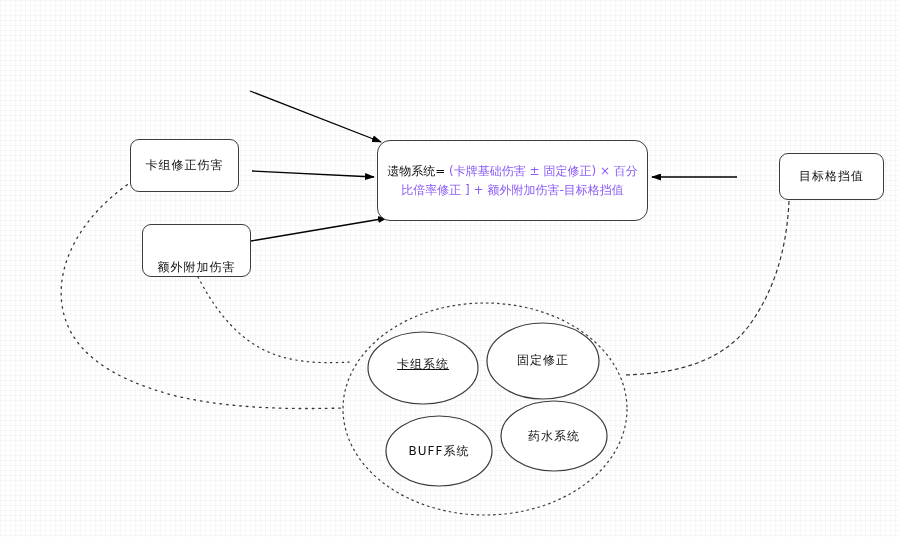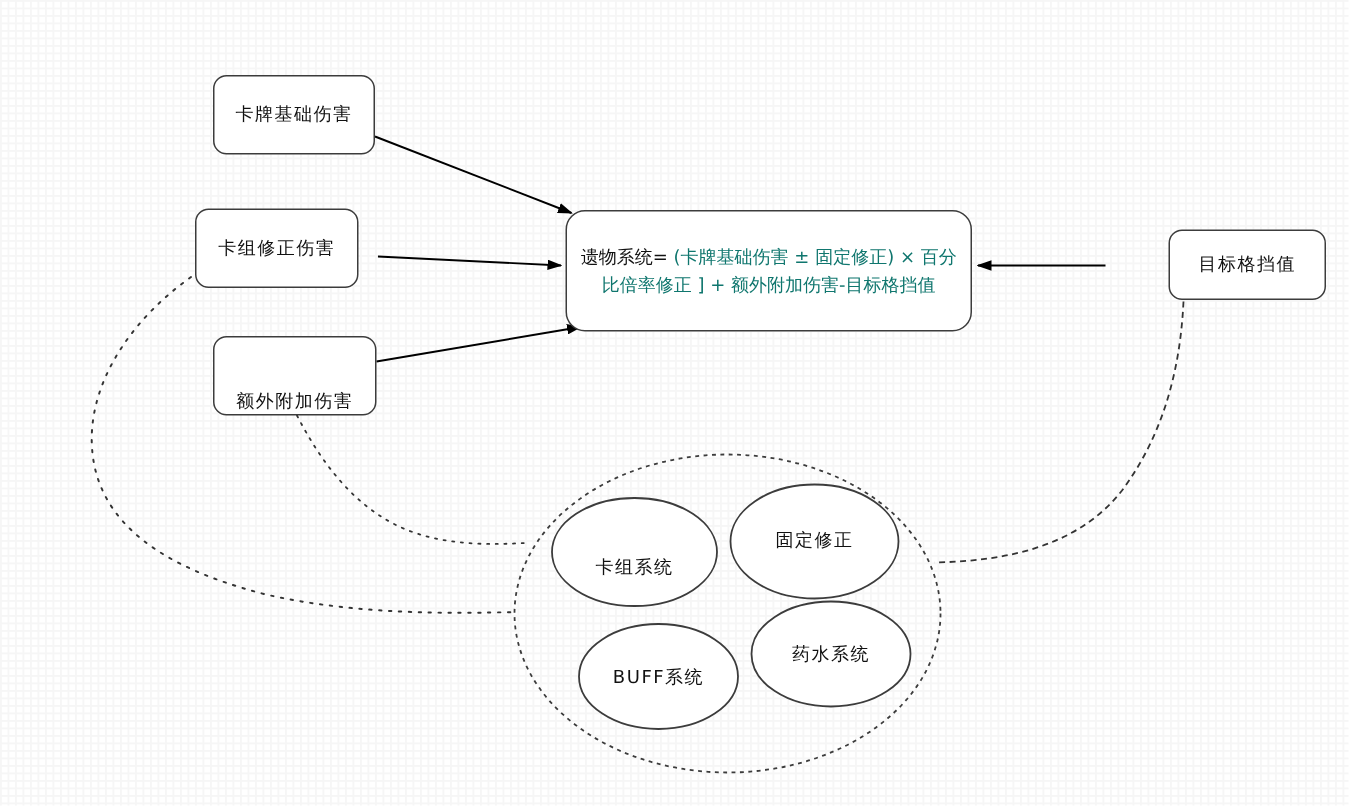--- a/index.html
+++ b/index.html
@@ -42,32 +42,32 @@
   #node-deck-mod    { left: 130px; top: 139px; width: 109px; height: 53px; }
   #node-extra-dmg   { left: 142px; top: 224px; width: 109px; height: 53px; align-items: flex-end; }
   #node-target-block{ left: 779px; top: 153px; width: 105px; height: 47px; }
   #node-formula {
     left: 377px; top: 140px; width: 271px; height: 81px;
     border-radius: 13px;
     padding: 0 7px;
     letter-spacing: 0;
     line-height: 1.55;
   }
-  #node-formula .expr { color: #0f766e; }
+  #node-formula .expr { color: #8b5cf6; }
   .ellipse-label {
     position: absolute;
     width: 120px;
     height: 16px;
     line-height: 16px;
     text-align: center;
     font-size: 12px;
     color: #111111;
     letter-spacing: 1px;
   }
-  #label-sys-deck   { left: 363px; top: 370px; }
+  #label-sys-deck   { left: 363px; top: 356px; text-decoration: underline; }
   #label-sys-relic  { left: 483px; top: 352px; }
   #label-sys-buff   { left: 379px; top: 443px; }
   #label-sys-potion { left: 494px; top: 428px; font-family: Liberation Serif, serif; }
 </style>
 </head>
 <body>
 
 <div id="canvas">
 
   <svg id="edges" viewBox="0 0 899 537" xmlns="http://www.w3.org/2000/svg">
@@ -89,23 +89,20 @@
     <ellipse cx="543" cy="361" rx="56" ry="38" fill="#ffffff" stroke="#3c3c3c" stroke-width="1.2"></ellipse>
     <ellipse cx="439" cy="451" rx="53" ry="35" fill="#ffffff" stroke="#3c3c3c" stroke-width="1.2"></ellipse>
     <ellipse cx="554" cy="436" rx="53" ry="35" fill="#ffffff" stroke="#3c3c3c" stroke-width="1.2"></ellipse>
 
     <line x1="250" y1="91" x2="381" y2="142" stroke="#000000" stroke-width="1.3" marker-end="url(#ah)"></line>
     <line x1="252" y1="171" x2="374" y2="177" stroke="#000000" stroke-width="1.3" marker-end="url(#ah)"></line>
     <line x1="251" y1="241" x2="387" y2="218" stroke="#000000" stroke-width="1.3" marker-end="url(#ah)"></line>
     <line x1="737" y1="177" x2="652" y2="177" stroke="#000000" stroke-width="1.3" marker-end="url(#ah)"></line>
   </svg>
 
-  <div class="node" id="node-card-base">
-    <span>卡牌基础伤害</span>
-  </div>
 
   <div class="node" id="node-deck-mod">
     <span>卡组修正伤害</span>
   </div>
 
   <div class="node" id="node-extra-dmg">
     <span>额外附加伤害</span>
   </div>
 
   <div class="node" id="node-formula">

